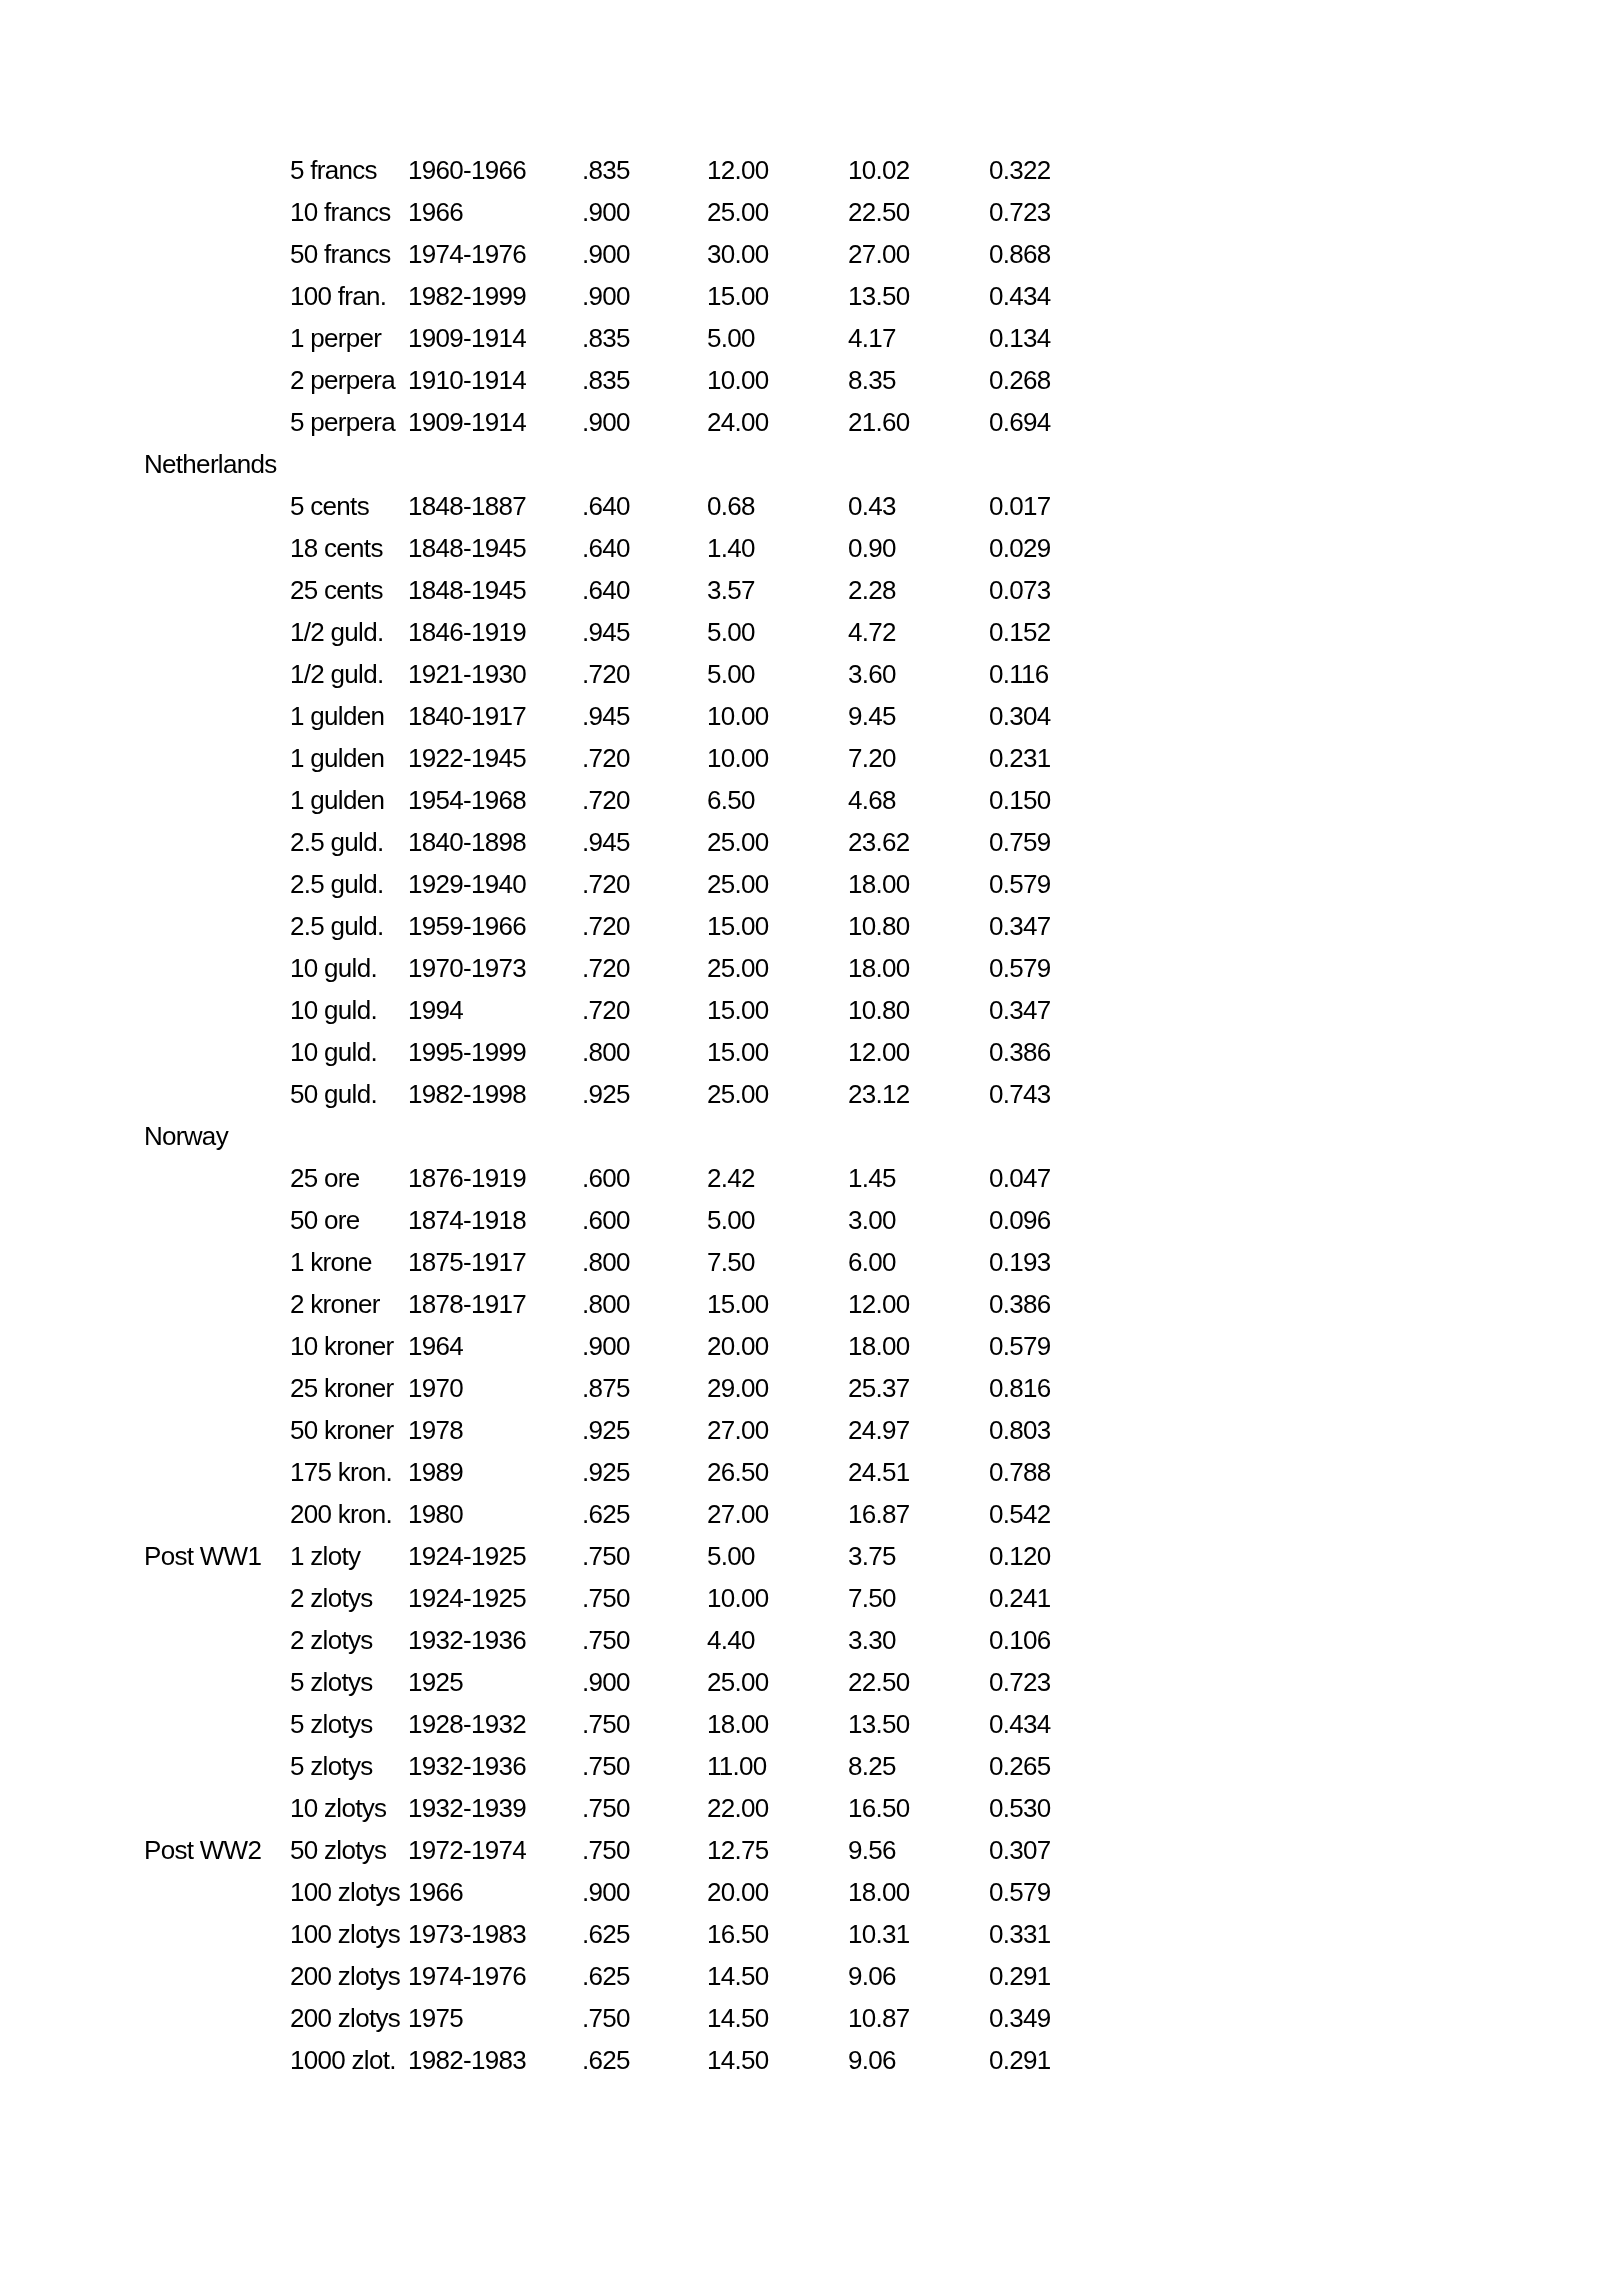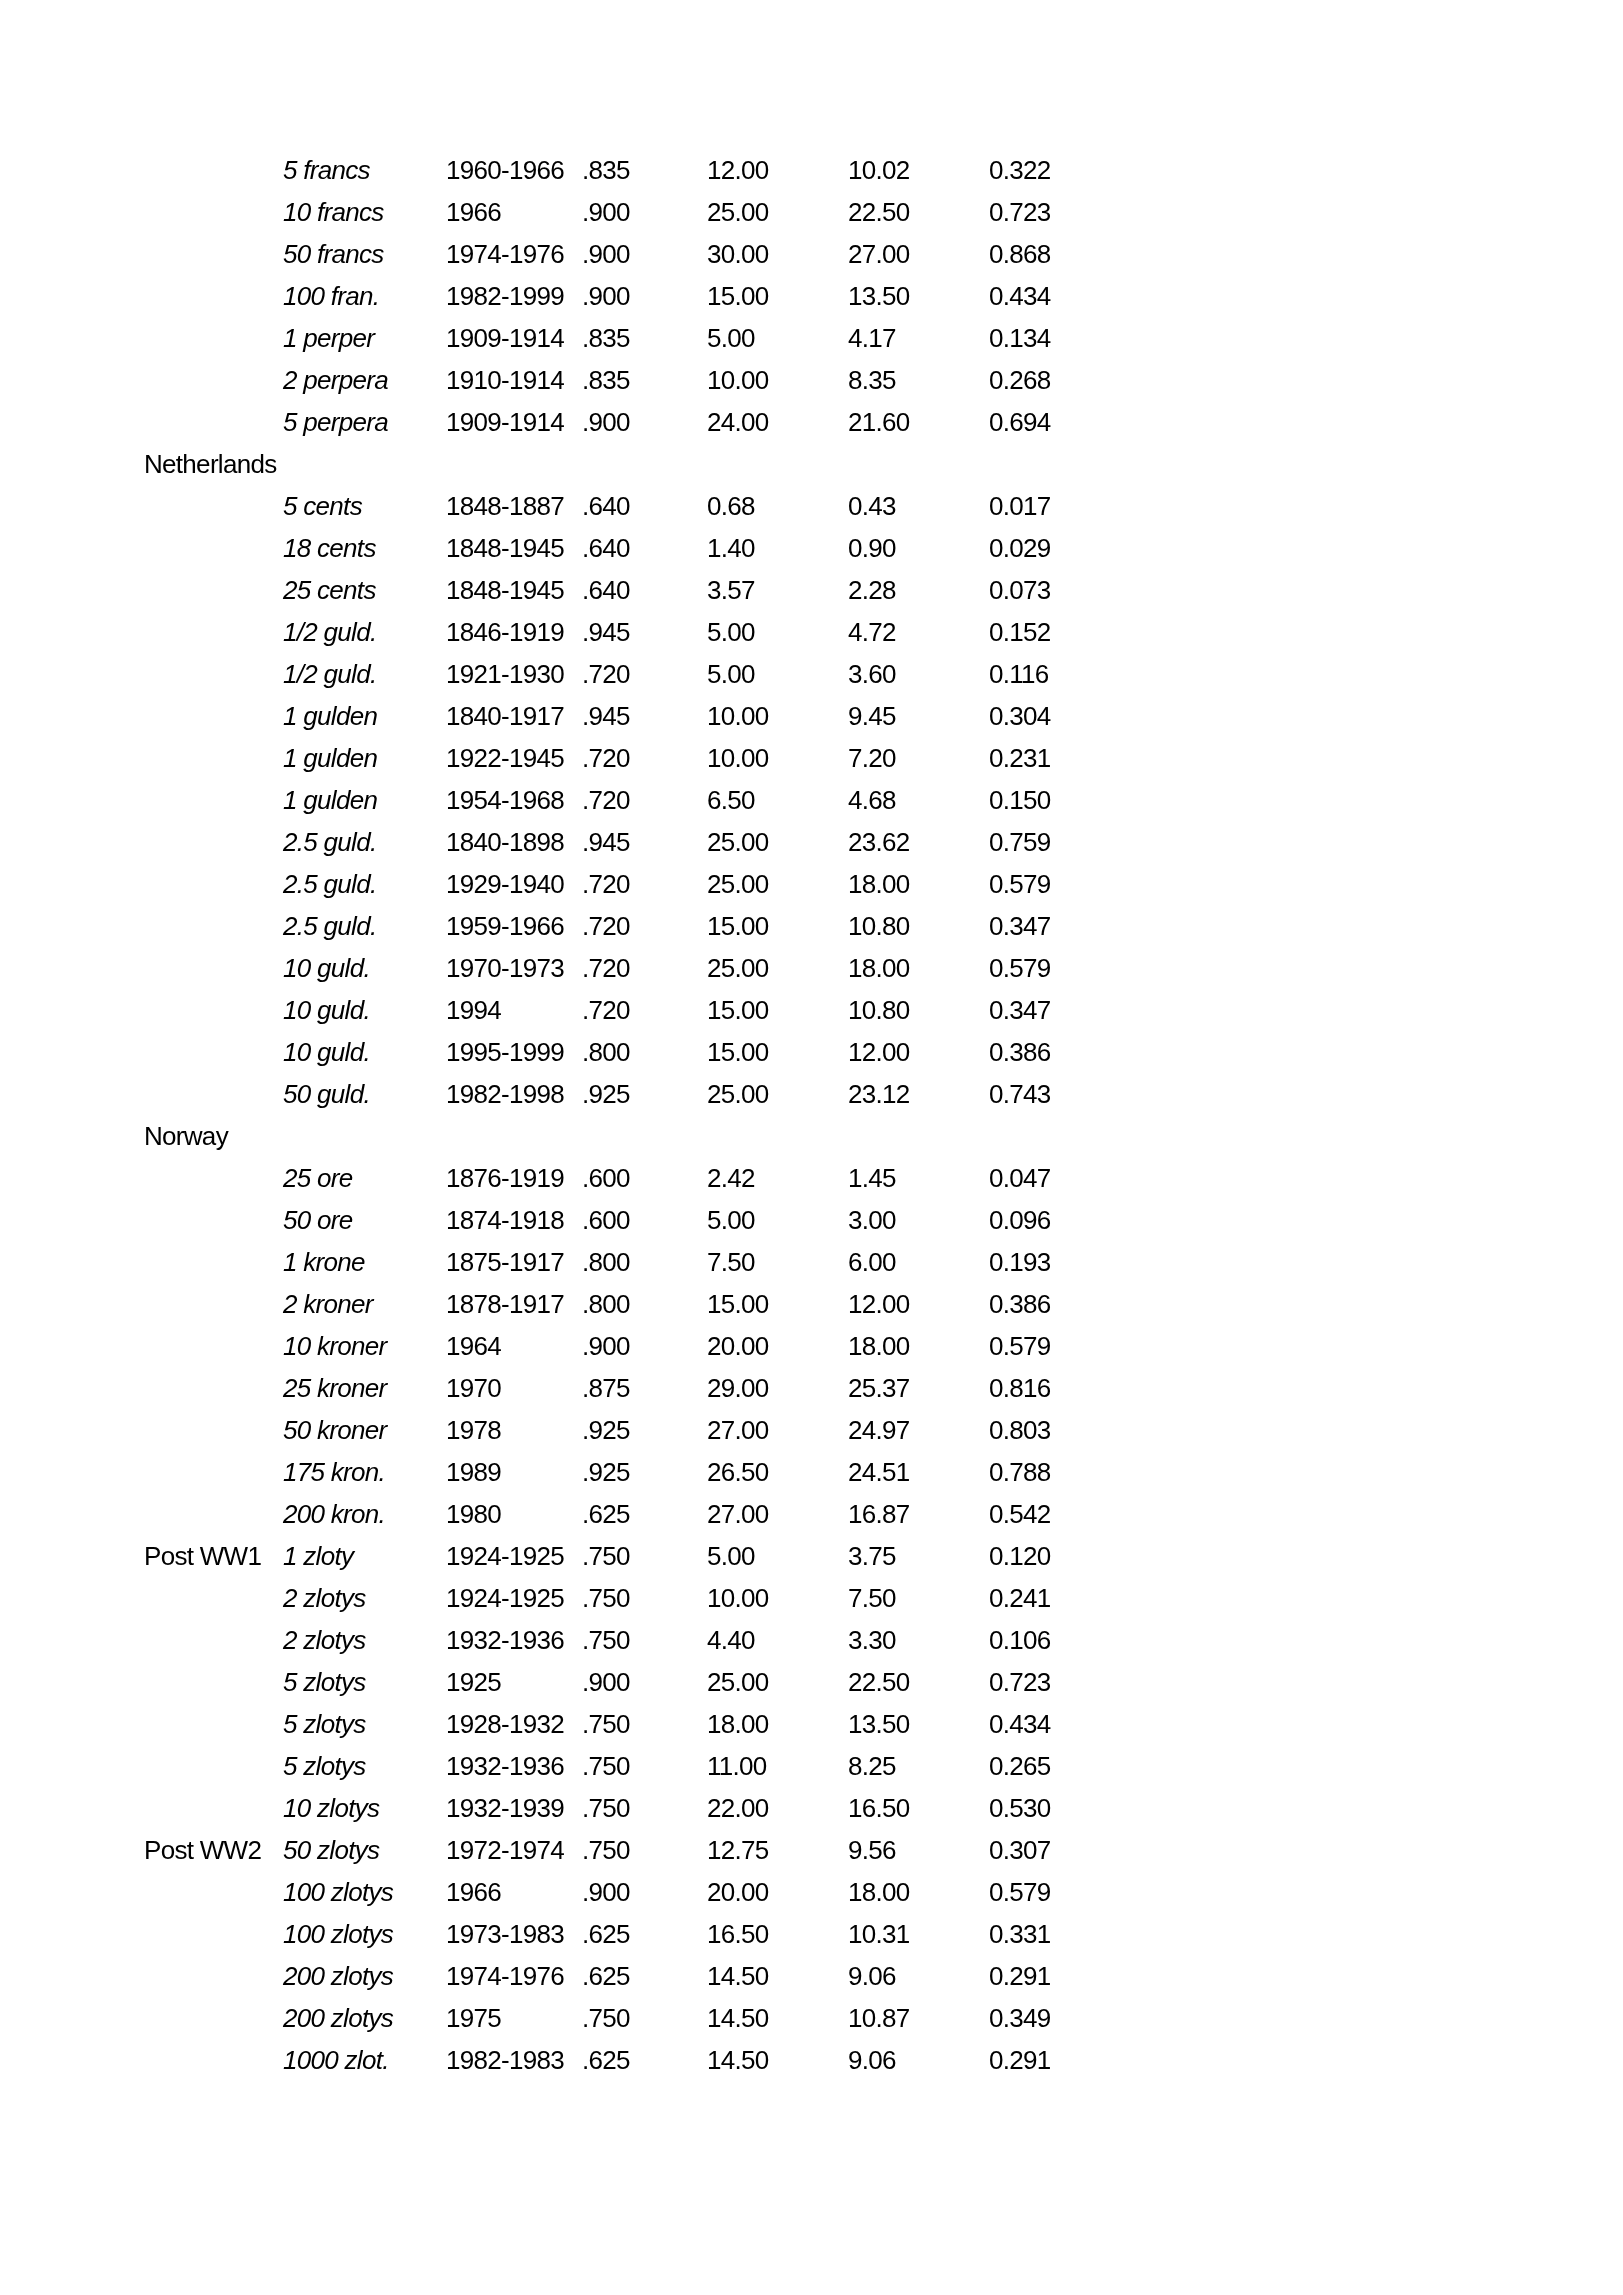--- a/index.html
+++ b/index.html
@@ -3,22 +3,22 @@
 <meta charset="utf-8">
 <style>
   html, body { margin: 0; padding: 0; background: #ffffff; }
   body { width: 1623px; height: 2295px; position: relative; overflow: hidden;
          font-family: "Liberation Sans", "DejaVu Sans", sans-serif; color: #000; }
   #sheet { position: absolute; left: 0; top: 149px; width: 1623px; }
   .row { position: relative; height: 42px; }
   .cell { position: absolute; top: 0; font-size: 26px; line-height: 42px;
           white-space: nowrap; letter-spacing: -0.7px; }
   .c0 { left: 144px; }
-  .c1 { left: 283px; font-style: italic; }
-  .c2 { left: 446px; }
+  .c1 { left: 290px; }
+  .c2 { left: 408px; }
   .c3 { left: 582px; }
   .c4 { left: 707px; }
   .c5 { left: 848px; text-align: right; }
   .c6 { left: 989px; }
 </style>
 </head>
 <body>
 
 <div id="sheet">
     <div class="row">

